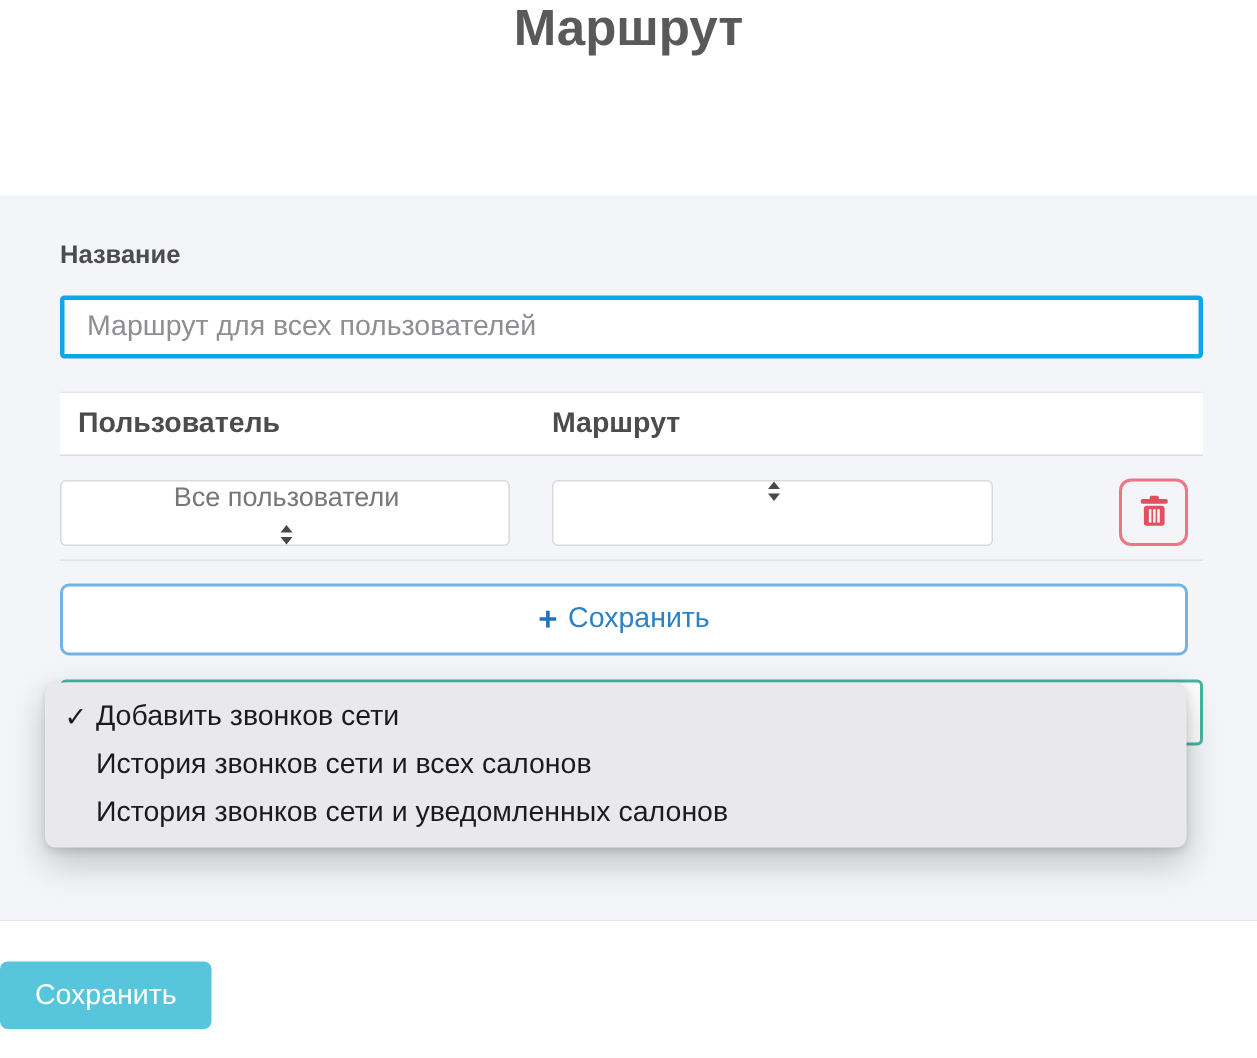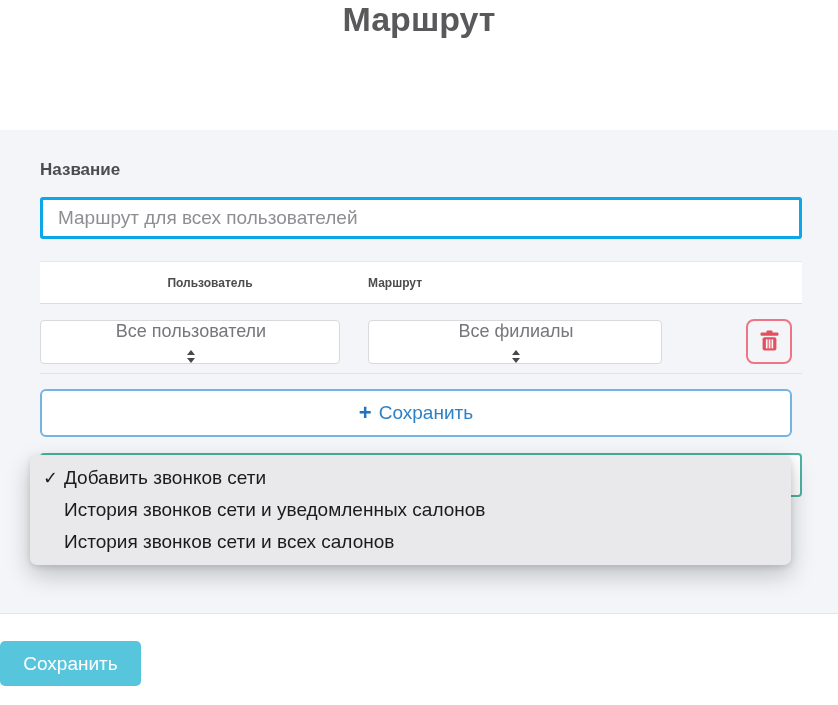--- a/index.html
+++ b/index.html
@@ -16,21 +16,21 @@
   .modal-body { height:483px; background:#f4f5f8; padding:30px 36px 0 40px; position:relative; }
 
   .field-label { font-size:17px; font-weight:bold; color:#4c4c4e; height:20px; line-height:20px; }
 
   .text-input { margin-top:17px; width:100%; height:42px; background:#fff; border:3px solid #0ea5e9;
     border-radius:3px; padding:0 15px; font-size:19px; color:#8e8e93; font-family:"Liberation Sans", sans-serif; }
 
   .routes-table { margin-top:22px; }
   .table-header { display:flex; align-items:center; height:43px; background:#fff; padding-left:12px;
     border-top:1px solid #e7e7ea; border-bottom:1px solid #dcdce0; }
-  .th { font-size:12px; font-weight:bold; color:#4c4c4e;text-align:center; }
+  .th { font-size:19px; font-weight:bold; color:#4c4c4e; }
   .th-user { width:316px; }
   .table-row { display:flex; align-items:center; padding:15px 0 9px 0; border-bottom:1px solid #e2e2e5; }
 
   .sel { height:44px; background:#fff; border:1px solid #d9d9dd; border-radius:4px; display:flex;
     align-items:center; justify-content:space-between; padding:0 12px 0 14px; font-size:18px; color:#76767b; cursor:default;flex-direction:column; }
   .sel-user { width:300px; }
   .sel-branch { width:294px; margin-left:28px; }
 
   .spin { display:flex; flex-direction:column; align-items:center; }
   .tri-up { width:0; height:0; border-left:4px solid transparent; border-right:4px solid transparent;
@@ -87,21 +87,20 @@
 
       <div class="table-row">
         <div class="sel sel-user">
           <span>Все пользователи</span>
           <span class="spin">
               <span class="tri-up"></span>
               <span class="tri-down"></span>
             </span>
         </div>
         <div class="sel sel-branch">
-          <span>Все филиалы</span>
           <span class="spin">
               <span class="tri-up"></span>
               <span class="tri-down"></span>
             </span>
         </div>
         <button class="trash-btn">
           <span>
             <svg width="19" height="21" viewBox="0 0 19 21">
               <rect x="6.5" y="0.5" width="6" height="3" rx="1" fill="#e2505f"></rect>
               <rect x="0.5" y="2.6" width="18" height="3.2" rx="1.2" fill="#e2505f"></rect>
@@ -128,24 +127,24 @@
             <span class="tri-down"></span>
           </span>
       </div>
 
       <div class="menu">
         <div class="menu-item">
           <span class="menu-check">✓</span>
           <span>Добавить звонков сети</span>
         </div>
         <div class="menu-item">
-          <span>История звонков сети и уведомленных салонов</span>
+          <span>История звонков сети и всех салонов</span>
         </div>
         <div class="menu-item">
-          <span>История звонков сети и всех салонов</span>
+          <span>История звонков сети и уведомленных салонов</span>
         </div>
       </div>
     </div>
 
   </div>
 
   <div class="modal-footer">
     <button class="save-btn">
       <span>Сохранить</span>
     </button>

